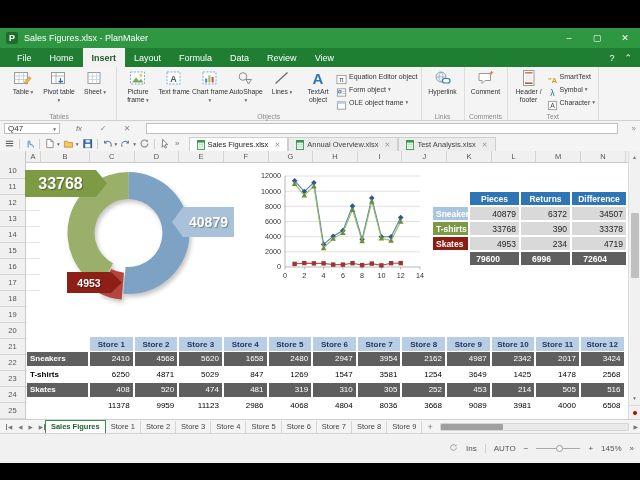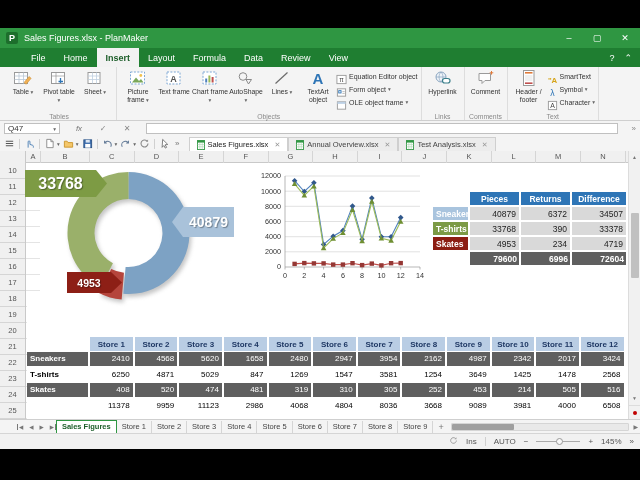--- a/index.html
+++ b/index.html
@@ -8,21 +8,21 @@
   .app{position:absolute;top:28px;left:0;width:640px;height:419px;background:#f4f4f4;}
 
   
   .titlebar{position:absolute;top:0;left:0;right:0;height:20px;background:#2f9642;display:flex;align-items:center;padding:0 6px;}
   .appicon{width:12px;height:12px;background:#1d6e2c;color:#fff;font-size:9px;font-weight:bold;display:flex;align-items:center;justify-content:center;border-radius:2px;margin-right:6px;}
   .wintitle{color:#fff;font-size:9px;flex:1;}
   .winbtns{display:flex;gap:14px;margin-right:2px;}
   .winbtn{color:#fff;font-size:9px;line-height:20px;width:14px;text-align:center;cursor:default;}
 
   
-  .menubar{position:absolute;top:20px;left:0;right:0;height:19px;background:#1f7e31;display:flex;align-items:stretch;padding-left:22px;}
+  .menubar{position:absolute;top:20px;left:0;right:0;height:19px;background:#1f7e31;display:flex;align-items:stretch;padding-left:8px;}
   .menu-tabs{display:flex;flex:1;}
   .menu-tab{color:#fff;font-size:9px;padding:0 9px;display:flex;align-items:center;}
   .menu-tab.active{background:#f2f2f2;color:#1d5e2a;font-weight:bold;}
   .menu-right{display:flex;gap:10px;align-items:center;padding-right:8px;color:#fff;font-size:9px;}
 
   
   .ribbon{position:absolute;top:39px;left:0;right:0;height:54px;background:#f4f4f4;border-bottom:1px solid #cfcfcf;display:flex;align-items:stretch;padding-left:2px;}
   .rgroup{position:relative;display:flex;flex-direction:column;border-right:1px solid #ddd;padding:1px 3px 10px 3px;}
   .ritems{display:flex;align-items:flex-start;flex:1;}
   .rbig{display:flex;flex-direction:column;align-items:center;width:36px;padding-top:1px;}
@@ -75,53 +75,53 @@
   .callout{position:absolute;display:flex;align-items:center;justify-content:center;color:#fff;font-weight:bold;filter:drop-shadow(1.5px 2px 1.5px rgba(90,90,90,.55));text-shadow:1px 1px 1px rgba(0,0,0,.35);}
   .co-right{clip-path:polygon(0 0,calc(100% - 11px) 0,100% 50%,calc(100% - 11px) 100%,0 100%);padding-right:11px;}
   .co-left{clip-path:polygon(11px 0,100% 0,100% 100%,11px 100%,0 50%);padding-left:11px;}
 
   
   .summary{position:absolute;display:grid;grid-template-columns:35px 49px 49px 54px;grid-auto-rows:13px;gap:2px;font-size:8.5px;}
   .sc{display:flex;align-items:center;}
   .sh{background:#2e75b6;color:#fff;font-weight:bold;justify-content:center;}
   .slab{color:#fff;font-weight:bold;padding-left:3px;}
   .sval{background:#d9d9d9;color:#222;justify-content:flex-end;padding-right:3px;}
-  .stot{background:#5f5f5f;color:#fff;font-weight:bold;justify-content:flex-end;padding-right:2px;}
+  .stot{background:#5f5f5f;color:#fff;font-weight:bold;justify-content:flex-end;padding-right:19px;}
 
   
   .banner{position:absolute;background:#1a6ac4;color:#fff;font-weight:bold;font-size:11px;display:flex;align-items:center;justify-content:center;letter-spacing:.5px;}
   .store{position:absolute;display:grid;font-size:8px;}
   .tc{display:flex;align-items:center;justify-content:flex-end;padding-right:3px;border-right:2px solid #fff;}
   .tc.hdr{background:#b9cde4;color:#1f3864;font-weight:bold;justify-content:center;padding-right:0;}
   .tc.lab{justify-content:flex-start;padding-left:3px;font-weight:bold;}
   .tc.dark{background:#5f5f5f;color:#fff;border-top:1px solid #fff;border-bottom:1px solid #fff;}
   .tc.lite{background:#fff;color:#000;}
   .tc.none{background:transparent;border-right:none;}
 
   
   .vscroll{position:absolute;top:123px;right:0;width:12px;height:268px;background:#f1f1f1;border-left:1px solid #dcdcdc;}
   .varrow{height:12px;font-size:5px;color:#777;text-align:center;line-height:12px;}
   .vthumb{position:absolute;left:2px;width:8px;background:#c0c0c0;border-radius:1px;}
   .vcorner{position:absolute;left:0;right:0;bottom:0;height:14px;border-top:1px solid #dcdcdc;display:flex;flex-direction:column;align-items:center;justify-content:center;gap:1px;}
   .reddot{width:4px;height:4px;border-radius:50%;background:#c00000;}
 
   
-  .sheettabs{position:absolute;top:391px;left:0;right:0;height:14px;background:#f4f4f4;border-top:1px solid #cfcfcf;display:flex;align-items:center;padding-left:14px;}
+  .sheettabs{position:absolute;top:391px;left:0;right:0;height:14px;background:#f4f4f4;border-top:1px solid #cfcfcf;display:flex;align-items:center;padding-left:3px;}
   .stnav{font-size:5.5px;color:#777;padding:0 3px;}
   .stnav.first{border-left:1px solid #777;padding-left:1px;margin-left:3px;}
   .stnav.last{border-right:1px solid #777;padding-right:1px;}
   .stab{font-size:7.5px;color:#444;padding:0 5px;border-right:1px solid #d5d5d5;line-height:12px;white-space:nowrap;}
   .stab.active{background:#fff;border:1px solid #2f9642;color:#1d5e2a;font-weight:bold;}
   .staddbtn{font-size:9px;color:#777;padding:0 5px;}
   .hscroll{position:relative;flex:1;height:8px;margin:0 2px;background:#e9e9e9;border:1px solid #d5d5d5;border-radius:1px;}
   .hthumb{position:absolute;top:0;bottom:0;left:0;width:62px;background:#9f9f9f;border-radius:1px;}
   .hright{font-size:6px;color:#777;padding:0 2px;}
 
   
-  .statusbar{position:absolute;top:405px;left:0;right:0;height:16px;background:#f1f1f1;border-top:1px solid #d5d5d5;display:flex;align-items:center;justify-content:flex-end;gap:8px;padding-right:6px;font-size:8px;color:#555;}
+  .statusbar{position:absolute;top:405px;left:0;right:0;height:30px;background:#f1f1f1;border-top:1px solid #d5d5d5;display:flex;align-items:center;justify-content:flex-end;gap:8px;padding-right:6px;font-size:8px;color:#555;}
   .sbsep{width:1px;height:9px;background:#cfcfcf;}
   .sbsync svg{width:9px;height:9px;}
   .zoomtrack{position:relative;width:44px;height:1px;background:#aaa;}
   .zoomthumb{position:absolute;top:-3.5px;left:45%;width:7px;height:7px;border:1px solid #999;border-radius:50%;background:#f8f8f8;}
 </style>
 </head>
 <body>
 
 <div class="screen">
   <div class="app">

